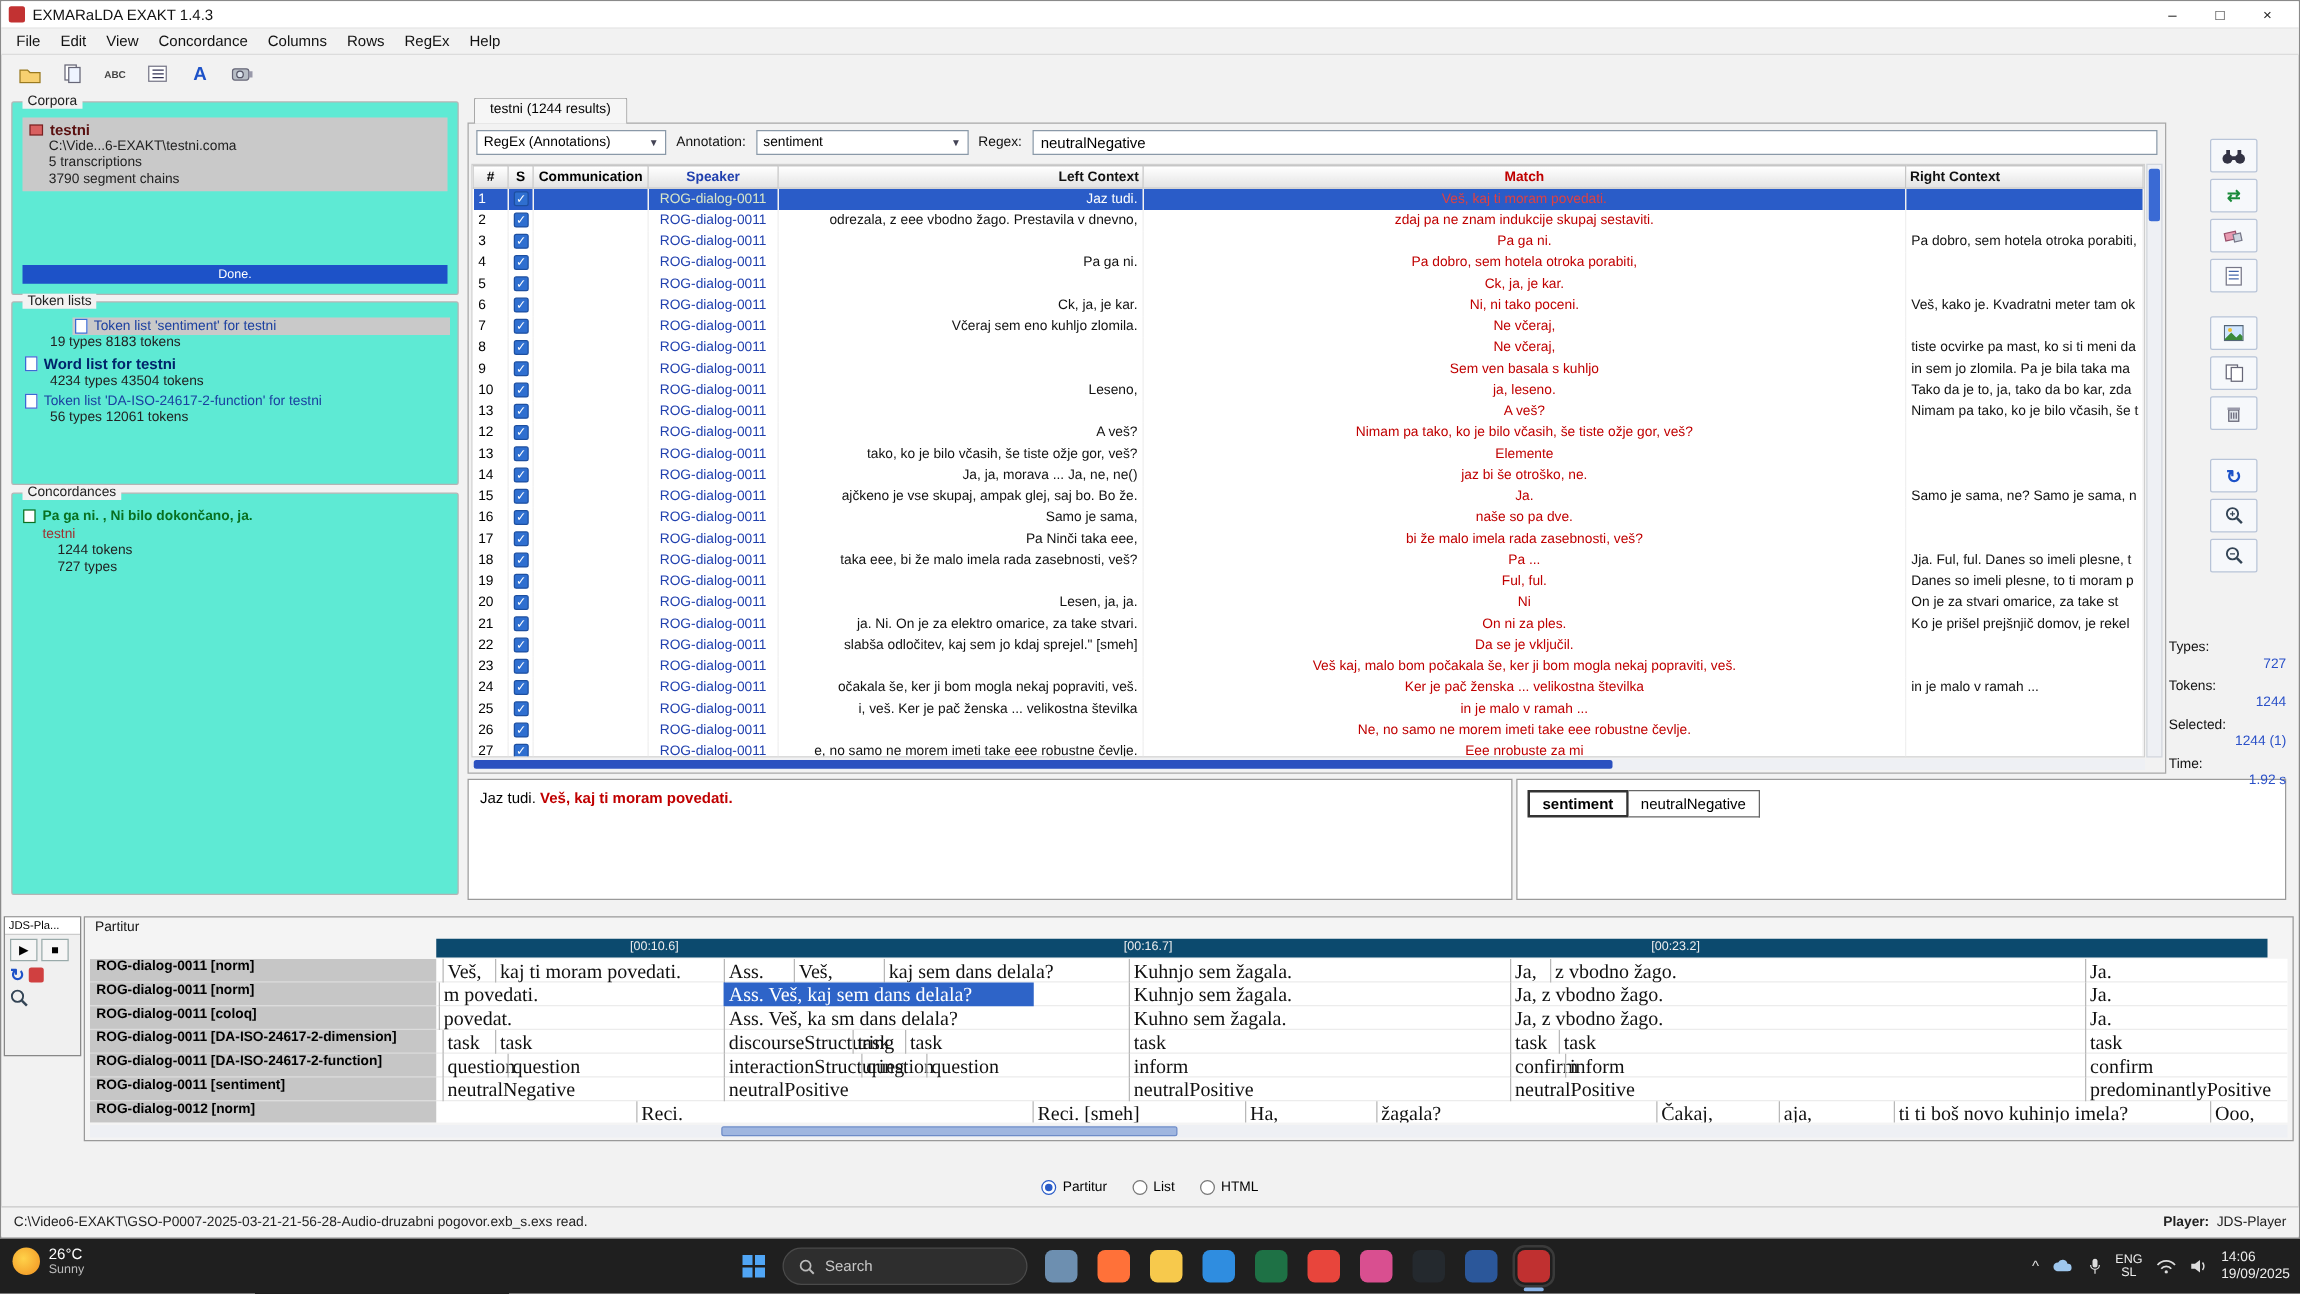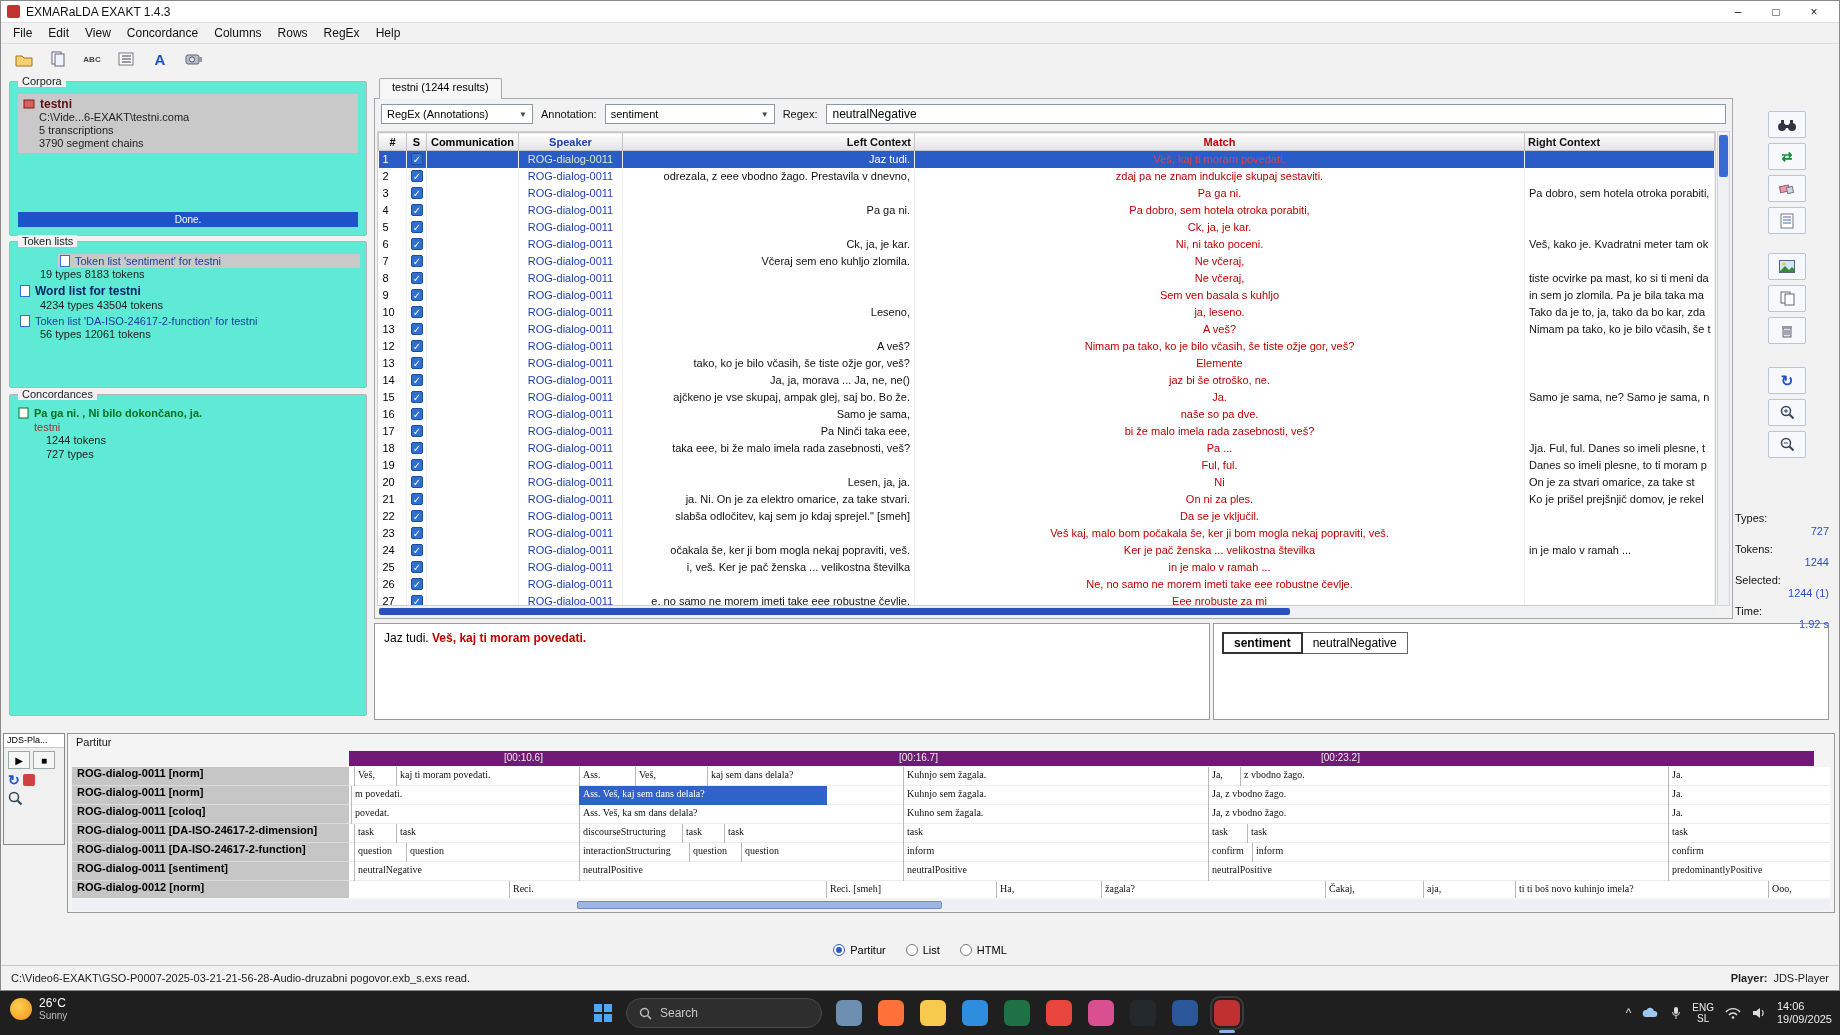--- a/index.html
+++ b/index.html
@@ -94,26 +94,26 @@
   .jds-mini { position:absolute; left:2px; top:732px; width:62px; height:112px; background:#f0f0f0; border:1px solid #888; }
   .jds-title { height:14px; background:#fff; font-size:9px; padding:1px 3px; border-bottom:1px solid #ccc; overflow:hidden; white-space:nowrap; }
   .jds-row { display:flex; gap:3px; padding:3px 4px 0 4px; align-items:center; }
   .jds-btn { width:22px; height:18px; border:1px solid #9aa; background:#f6f6f6; font-size:10px; display:flex; align-items:center; justify-content:center; }
   .loop-ic { color:#1d52c8; font-size:14px; font-weight:bold; }
   .rec-ic { width:12px; height:12px; background:#d04040; border-radius:2px; }
 
   
   .partitur { position:absolute; left:66px; top:732px; right:4px; height:180px; border:1px solid #999; background:#f4f4f4; }
   .pt-title { font-size:11px; padding:2px 8px; color:#111; }
-  .pt-timeline { position:absolute; left:281px; right:20px; top:17px; height:15px; background:#701a75; color:#fff; }
+  .pt-timeline { position:absolute; left:281px; right:20px; top:17px; height:15px; background:#0c4a6e; color:#fff; }
   .pt-time { position:absolute; top:1px; font-size:10px; color:#eee; }
   .pt-rows { position:absolute; top:33px; left:4px; right:4px; bottom:14px; background:#fff; overflow:hidden; }
   .pt-label { position:absolute; left:0; width:277px; height:19px; background:#c6c6c6; border-bottom:1px solid #dcdcdc; font-weight:bold; font-size:11px; padding:0 5px; white-space:nowrap; overflow:hidden; }
   .pt-track { position:absolute; left:277px; right:0; height:19px; border-bottom:1px solid #ececec; }
-  .pt-cell { position:absolute; top:0; height:19px; font-family:"Liberation Serif", serif; font-size:10px; padding:2px 3px 0 3px; border-left:1px solid #b8b8b8; white-space:nowrap; color:#111; }
+  .pt-cell { position:absolute; top:0; height:19px; font-family:"Liberation Serif", serif; font-size:16px; padding:2px 3px 0 3px; border-left:1px solid #b8b8b8; white-space:nowrap; color:#111; }
   .pt-cell.hl { background:#2e64c8; color:#fff; border-left-color:#2e64c8; }
   .pt-hscroll { position:absolute; left:4px; right:4px; bottom:2px; height:10px; background:#eef0f4; }
   .pt-hthumb { position:absolute; top:1px; bottom:1px; left:505px; width:365px; background:#9fb6e0; border:1px solid #6e8cc8; border-radius:2px; }
 
   
   .view-bar { position:absolute; left:0; right:0; top:938px; height:22px; display:flex; justify-content:center; align-items:center; gap:20px; font-size:11px; }
   .radio { display:flex; align-items:center; gap:5px; }
   .rdot { width:12px; height:12px; border:1px solid #777; border-radius:50%; background:#fff; position:relative; }
   .radio.on .rdot { border-color:#2a5cc8; }
   .radio.on .rdot::after { content:""; position:absolute; left:2px; top:2px; width:6px; height:6px; border-radius:50%; background:#2a5cc8; }

